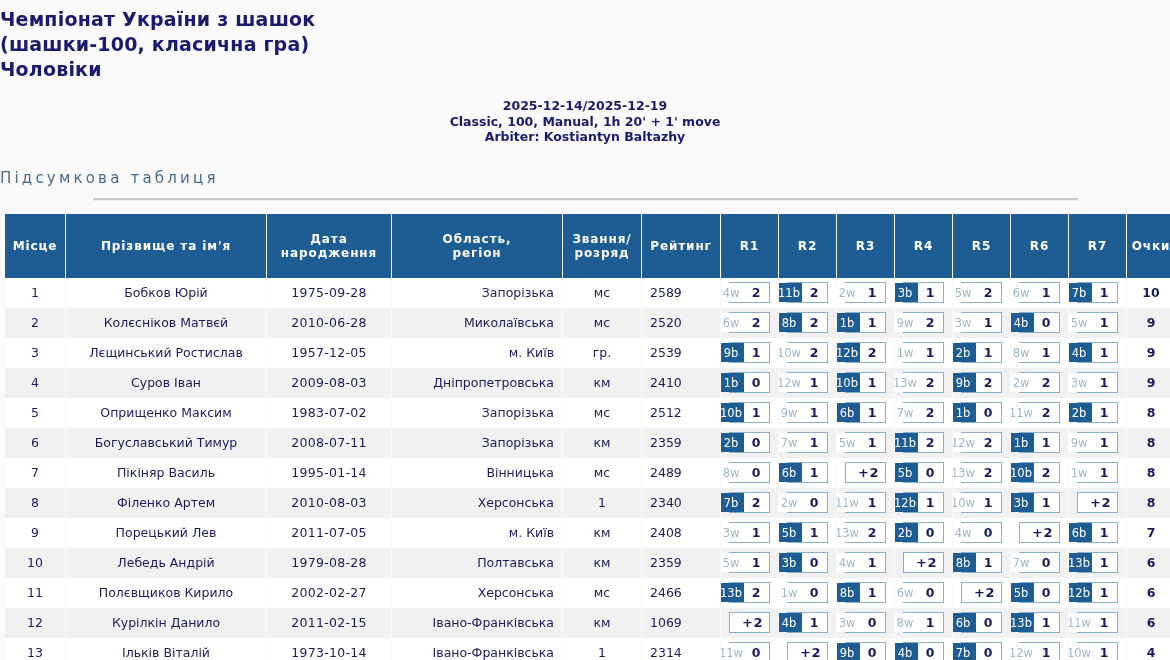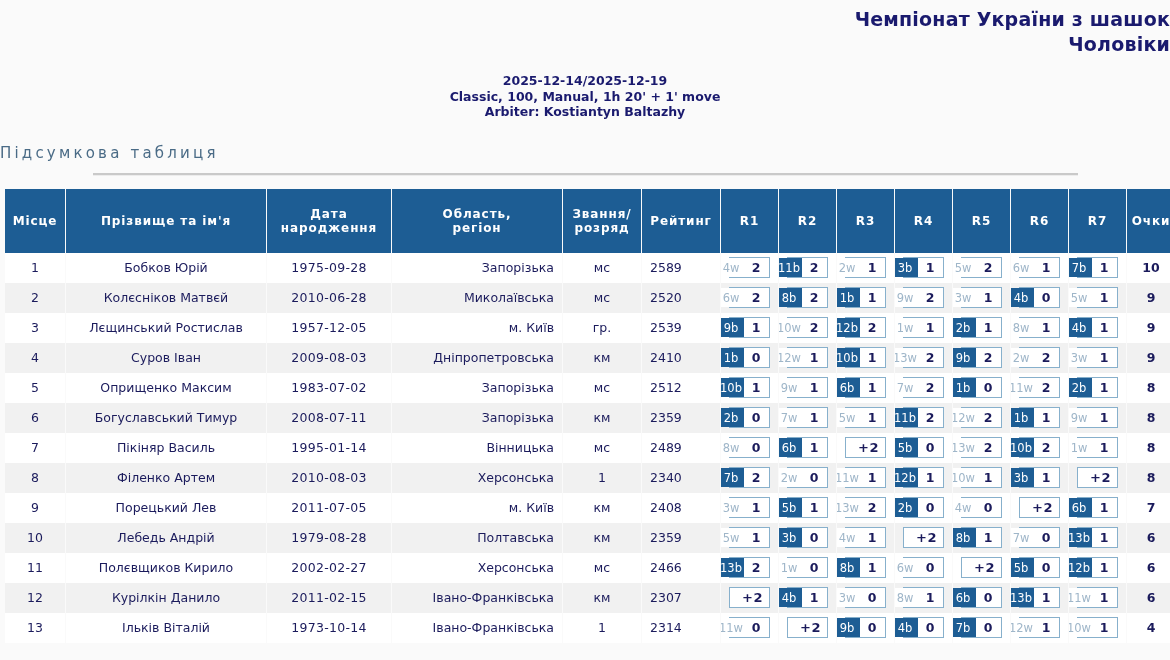--- a/index.html
+++ b/index.html
@@ -11,21 +11,21 @@
     width: 1170px;
     height: 660px;
     background: #fafafa;
     font-family: "DejaVu Sans", "Liberation Sans", sans-serif;
     color: #1b1b5c;
     overflow: hidden;
   }
 
   
   .title-block {
-    text-align: right;
+    text-align: left;
     padding-top: 7px;
   }
   .title-line {
     font-size: 19px;
     font-weight: bold;
     color: #1a1a6e;
     line-height: 25px;
     letter-spacing: 0.2px;
   }
   .subtitle-block {
@@ -152,20 +152,21 @@
     font-size: 13px;
     letter-spacing: 0.5px;
     padding-right: 6px;
   }
 </style>
 </head>
 <body>
 
 <div class="title-block">
   <div class="title-line">Чемпіонат України з шашок</div>
+  <div class="title-line">(шашки-100, класична гра)</div>
   <div class="title-line">Чоловіки</div>
 </div>
 
 <div class="subtitle-block">
   <div class="subtitle-line">2025-12-14/2025-12-19</div>
   <div class="subtitle-line">Classic, 100, Manual, 1h 20' + 1' move</div>
   <div class="subtitle-line">Arbiter: Kostiantyn Baltazhy</div>
 </div>
 
 <div class="section-heading">Підсумкова таблиця</div>
@@ -763,21 +764,21 @@
             </div>
           </td>
           <td class="c-points">6</td>
         </tr>
         <tr class="even">
           <td class="c-rank">12</td>
           <td class="c-name">Курілкін Данило</td>
           <td class="c-dob">2011-02-15</td>
           <td class="c-region">Івано-Франківська</td>
           <td class="c-title">км</td>
-          <td class="c-rating">2307</td>
+          <td class="c-rating">1069</td>
           <td class="c-round">
             <div class="round-box bye">
               <span class="res">+2</span>
             </div>
           </td>
           <td class="c-round">
             <div class="round-box">
               <span class="opp black">4b</span>
               <span class="res">1</span>
             </div>

